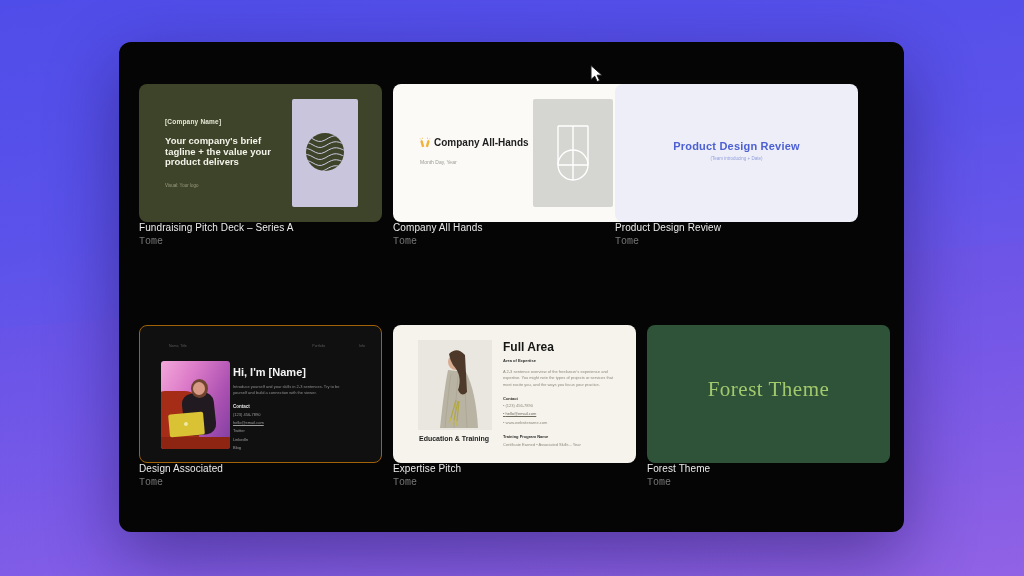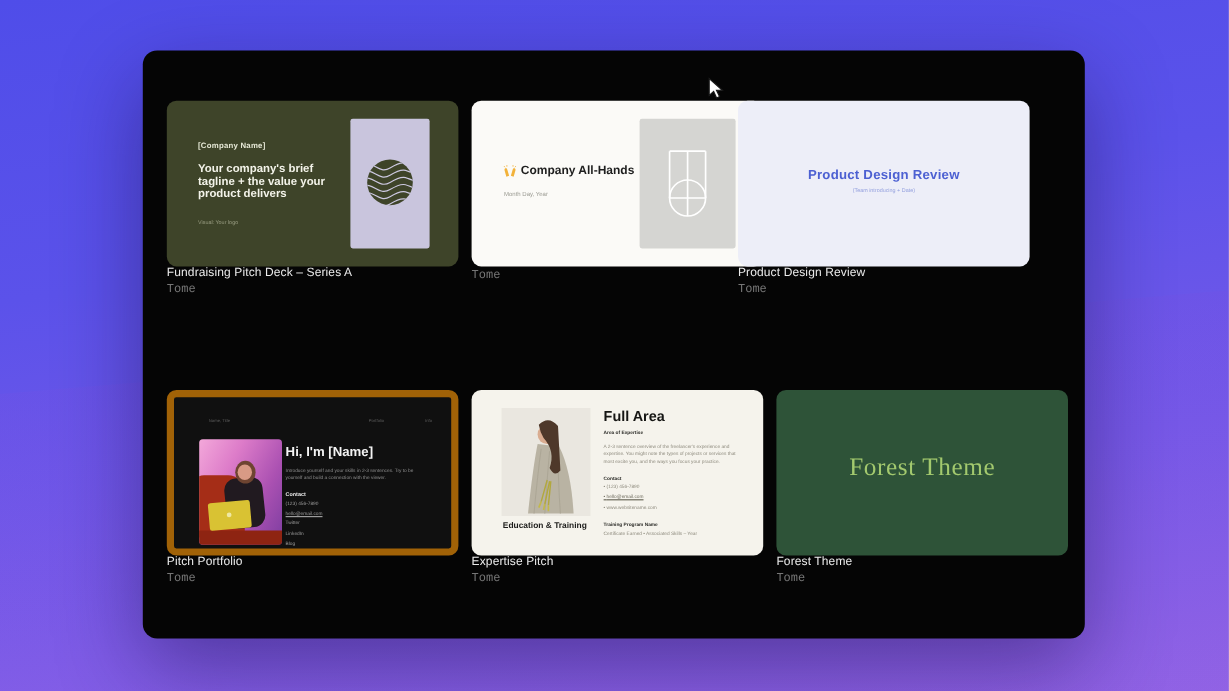--- a/index.html
+++ b/index.html
@@ -38,21 +38,21 @@
   .c2 .date { left:27px; top:75px; font-size:5px; color:#9b9b93; }
   .c2 .panel { left:140px; top:15px; width:80px; height:108px; background:#d5d5d2; border-radius:2px; }
   .c2 .panel svg { position:absolute; left:23px; top:26px; }
 
   
   .c3 { background:#edeef8; display:flex; flex-direction:column; align-items:center; justify-content:center; }
   .c3 .heading { font-size:11px; font-weight:700; color:#4c60d2; letter-spacing:0.2px; margin-top:-6px; }
   .c3 .subtitle { font-size:4.5px; color:#94a0de; margin-top:4px; }
 
   
-  .c4 { background:#101010; border:6px solid #a16207; }
+  .c4 { background:#101010; border:1px solid #a16207; }
   .c4 .nav { left:29px; top:18px; right:16px; display:flex; font-size:3.5px; color:#5c5c5c; }
   .c4 .nav .sp { flex:1; }
   .c4 .nav .ritem { margin-left:34px; }
   .photo4 { left:21px; top:35px; width:69px; height:88px; border-radius:3px; overflow:hidden;
             background:linear-gradient(118deg,#f3a8da 0%,#dd7cc9 32%,#ab51b2 68%,#7c3da0 100%); }
   .photo4 .chairback { position:absolute; left:-6px; bottom:6px; width:44px; height:52px; background:#a52d17; border-radius:10px 14px 0 0; }
   .photo4 .chairseat { position:absolute; left:-6px; bottom:-6px; width:78px; height:18px; background:#8e2412; border-radius:4px; }
   .photo4 .hair { position:absolute; left:30px; top:18px; width:17px; height:19px; background:#6e4431; border-radius:50%; }
   .photo4 .head { position:absolute; left:32px; top:21px; width:12px; height:13px; background:#d89a85; border-radius:50%; }
   .photo4 .torso { position:absolute; left:22px; top:32px; width:32px; height:42px; background:#211a20; border-radius:10px; transform:rotate(-6deg); }
@@ -139,20 +139,21 @@
       <div class="abs date">Month Day, Year</div>
       <div class="abs panel">
         <svg width="34" height="56" viewBox="0 0 34 56">
           <g stroke="#ffffff" stroke-width="1.4" fill="none">
             <path d="M2,1 H32 M2,1 V40 M32,1 V40 M2,40 H32 M17,1 V55"></path>
             <circle cx="17" cy="40" r="15"></circle>
           </g>
         </svg>
       </div>
     </div>
+    <div class="card-title">Company All Hands</div>
     <div class="card-author">Tome</div>
   </div>
 
   <div class="card-group g3">
     <div class="card c3">
       <div class="heading">Product Design Review</div>
       <div class="subtitle">(Team introducing + Date)</div>
     </div>
     <div class="card-title">Product Design Review</div>
     <div class="card-author">Tome</div>
@@ -180,21 +181,21 @@
       <div class="abs intro4">Introduce yourself and your skills in 2-3 sentences. Try to be yourself and build a connection with the viewer.</div>
       <div class="abs contact-label">Contact</div>
       <div class="abs contacts">
         <div>(123) 456-7890</div>
         <div class="link">hello@email.com</div>
         <div>Twitter</div>
         <div>LinkedIn</div>
         <div>Blog</div>
       </div>
     </div>
-    <div class="card-title">Pitch Portfolio</div>
+    <div class="card-title">Design Associated</div>
     <div class="card-author">Tome</div>
   </div>
 
   <div class="card-group g5">
     <div class="card c5">
       <div class="abs photo5">
         <svg width="74" height="90" viewBox="0 0 74 90">
           <rect width="74" height="90" fill="#eae7e0"></rect>
           <path d="M30,30 Q26,50 22,88 L60,88 Q58,52 48,32 Z" fill="#b9b3a3"></path>
           <path d="M33,34 Q30,55 27,88 M40,36 Q38,58 36,88 M47,36 Q47,60 49,88" stroke="#a9a392" stroke-width="0.7" fill="none"></path>

